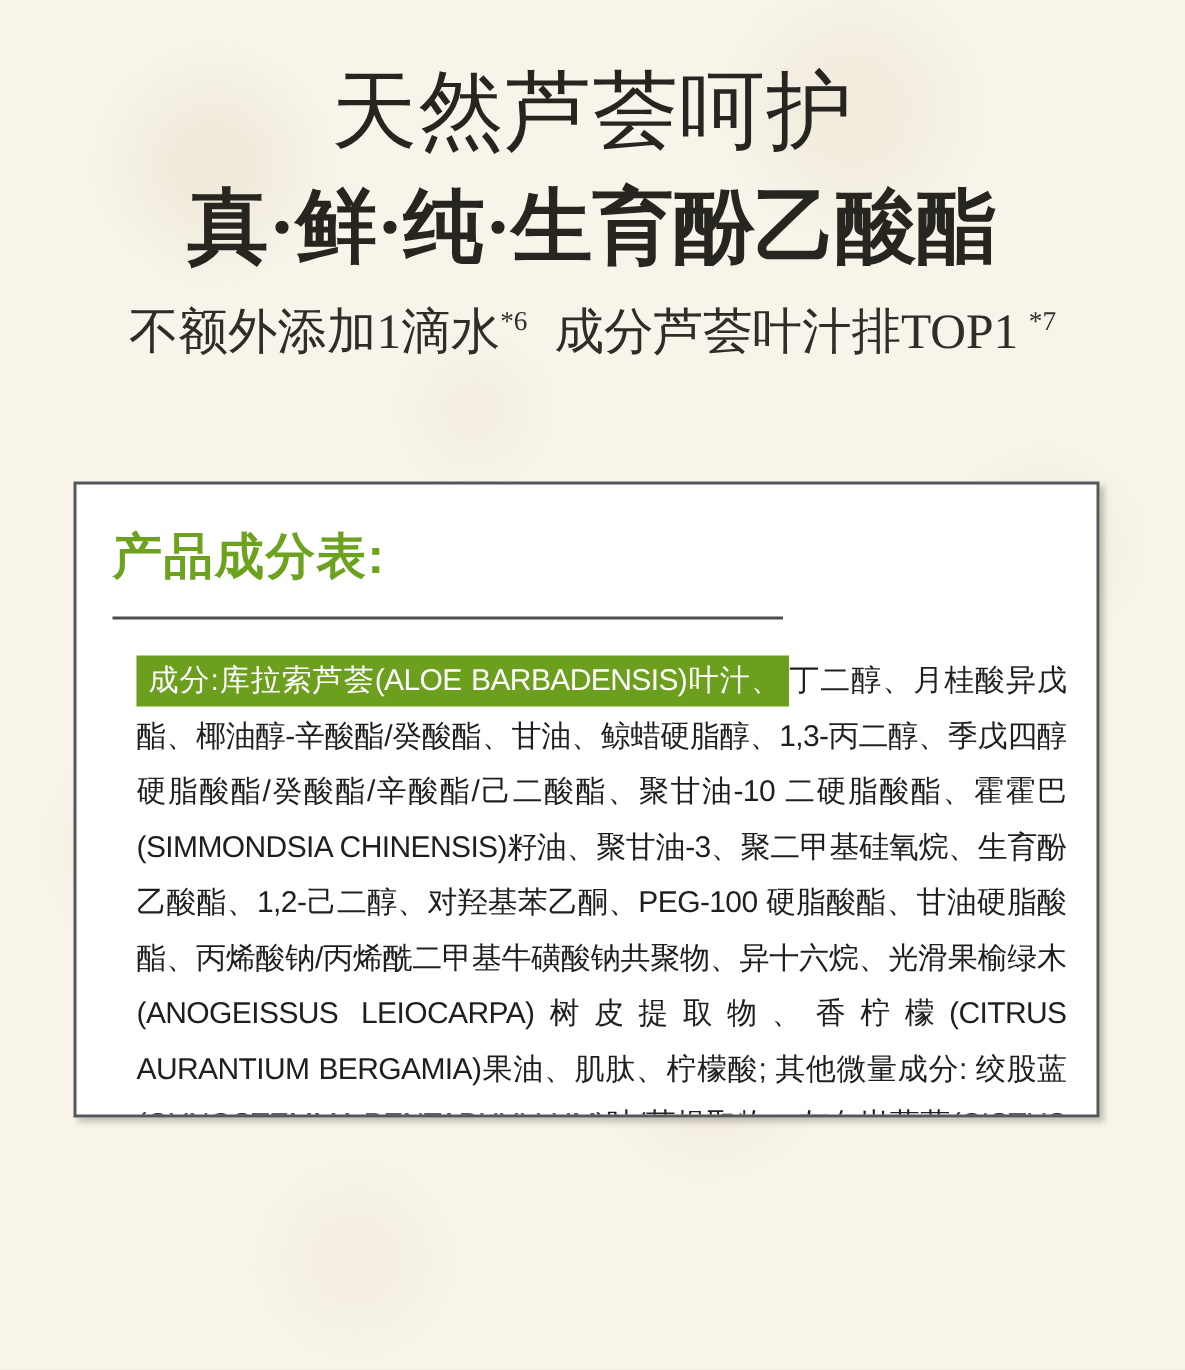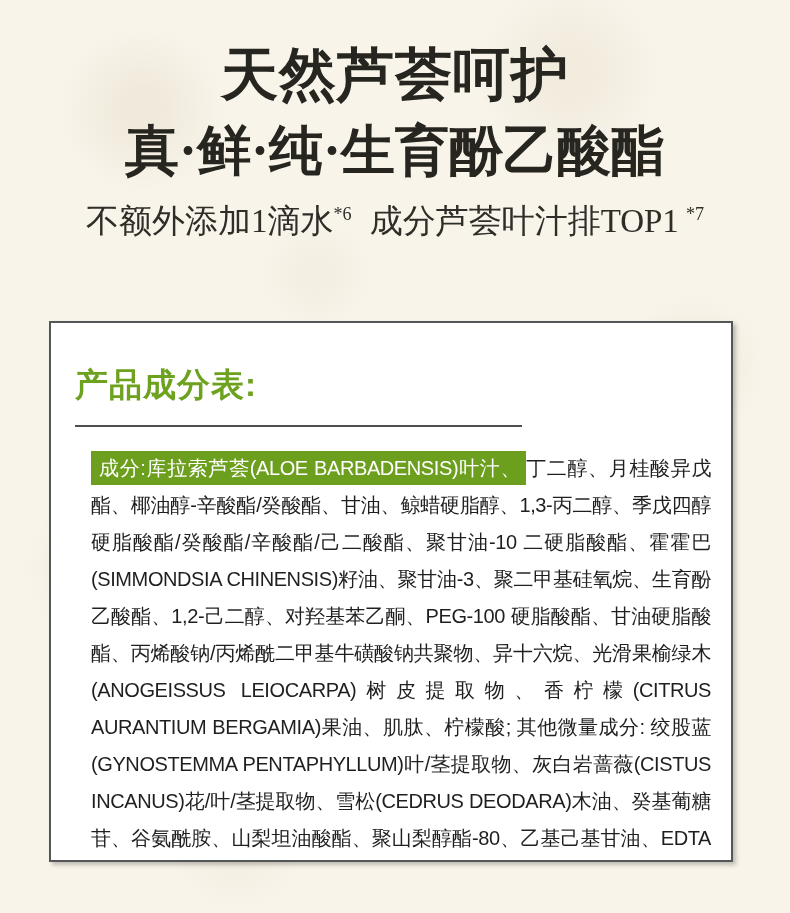--- a/index.html
+++ b/index.html
@@ -24,21 +24,21 @@
       radial-gradient(circle at 60% 78%, rgba(236,229,211,0.5) 0 3%, rgba(0,0,0,0) 9%),
       radial-gradient(circle at 30% 92%, rgba(240,233,217,0.5) 0 2%, rgba(0,0,0,0) 7%);
     font-family: "Liberation Sans", "DejaVu Sans", sans-serif;
   }
   .header {
     text-align: center;
   }
   .title {
     padding-top: 42px;
     font-family: "Liberation Serif", "DejaVu Serif", serif;
-    font-weight: 700;
+    font-weight: 400;
     font-size: 57px;
     line-height: 1.15;
     letter-spacing: 1px;
     color: #26251f;
   }
   .subtitle {
     margin-top: 12px;
     font-family: "Liberation Serif", "DejaVu Serif", serif;
     font-weight: 700;
     font-size: 54px;
@@ -60,26 +60,26 @@
     line-height: 0;
   }
   .tagline .seg2 { margin-left: 18px; }
   .tagline .sup2 { margin-left: 7px; }
 
   .card {
     position: absolute;
     left: 49px;
     top: 321px;
     width: 684px;
-    height: 541px;
+    height: 424px;
     box-sizing: border-box;
     background: #ffffff;
     border: 2px solid #55565a;
     box-shadow: 3px 3px 4px rgba(90, 88, 80, 0.35);
-    padding: 40px 20px 0 24px;
+    padding: 26px 20px 0 24px;
     overflow: hidden;
   }
   .card-heading {
     font-size: 33px;
     font-weight: 700;
     letter-spacing: 1px;
     color: #6da21f;
   }
   .divider {
     margin-top: 17px;

